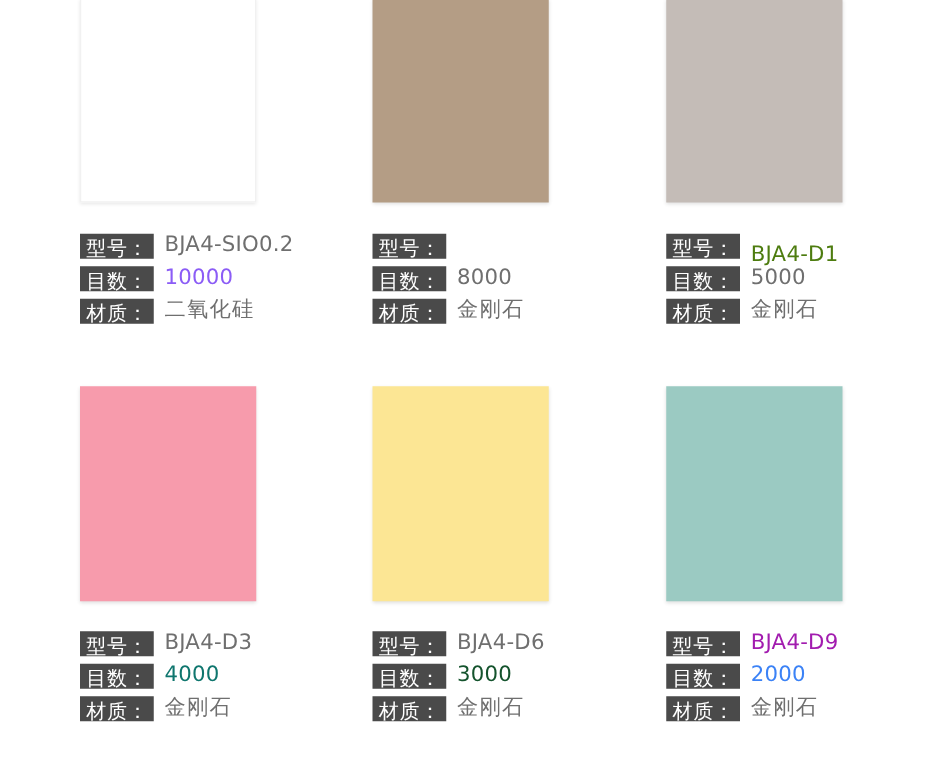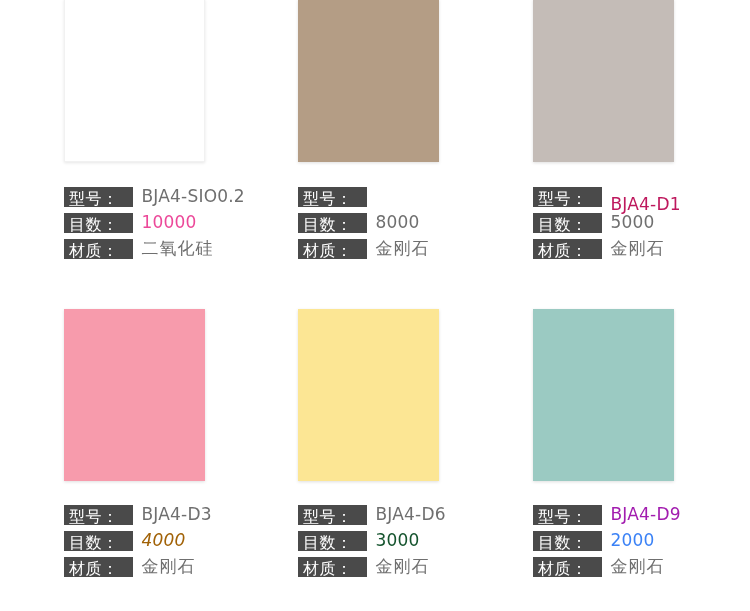--- a/index.html
+++ b/index.html
@@ -79,21 +79,21 @@
     white-space: nowrap;
   }
 
   .spec-tag {
     display: inline-block;
     background: #4a4a4a;
     color: #ffffff;
     font-size: 16px;
     line-height: 23px;
     height: 20px;
-    padding: 0 14px 0 5px;
+    padding: 0 4px 0 5px;
     letter-spacing: 0.5px;
     font-family: "DejaVu Sans", "Liberation Sans", sans-serif;
   }
 
   .spec-value {
     display: inline-block;
     margin-left: 9px;
     color: #6f6f6f;
     font-size: 17px;
     line-height: 23px;
@@ -114,21 +114,21 @@
 
       <div class="cell cell-1">
         <div class="swatch light" style="background: rgb(255, 255, 255);"></div>
         <div class="specs">
           <div class="spec-line">
             <span class="spec-tag" style="background: rgb(74, 74, 74); color: rgb(255, 255, 255);">型号：</span>
             <span class="spec-value" style="color: rgb(111, 111, 111);">BJA4-SIO0.2</span>
           </div>
           <div class="spec-line">
             <span class="spec-tag" style="background: rgb(74, 74, 74); color: rgb(255, 255, 255);">目数：</span>
-            <span class="spec-value" style="color: #ec4899;">10000</span>
+            <span class="spec-value" style="color: #8b5cf6;">10000</span>
           </div>
           <div class="spec-line">
             <span class="spec-tag" style="background: rgb(74, 74, 74); color: rgb(255, 255, 255);">材质：</span>
             <span class="spec-value cjk" style="color: rgb(111, 111, 111);">二氧化硅</span>
           </div>
         </div>
       </div>
 
       <div class="cell cell-2">
         <div class="swatch" style="background: rgb(180, 157, 133);"></div>
@@ -145,21 +145,21 @@
             <span class="spec-value cjk" style="color: rgb(111, 111, 111);">金刚石</span>
           </div>
         </div>
       </div>
 
       <div class="cell cell-3">
         <div class="swatch" style="background: rgb(196, 188, 183);"></div>
         <div class="specs">
           <div class="spec-line">
             <span class="spec-tag" style="background: rgb(74, 74, 74); color: rgb(255, 255, 255);">型号：</span>
-            <span class="spec-value" style="color: #be185d; margin-top: 16px;">BJA4-D1</span>
+            <span class="spec-value" style="color: #4d7c0f; margin-top: 16px;">BJA4-D1</span>
           </div>
           <div class="spec-line">
             <span class="spec-tag" style="background: rgb(74, 74, 74); color: rgb(255, 255, 255);">目数：</span>
             <span class="spec-value" style="color: rgb(111, 111, 111);">5000</span>
           </div>
           <div class="spec-line">
             <span class="spec-tag" style="background: rgb(74, 74, 74); color: rgb(255, 255, 255);">材质：</span>
             <span class="spec-value cjk" style="color: rgb(111, 111, 111);">金刚石</span>
           </div>
         </div>
@@ -171,21 +171,21 @@
 
       <div class="cell cell-1">
         <div class="swatch" style="background: rgb(247, 155, 172);"></div>
         <div class="specs">
           <div class="spec-line">
             <span class="spec-tag" style="background: rgb(74, 74, 74); color: rgb(255, 255, 255);">型号：</span>
             <span class="spec-value" style="color: rgb(111, 111, 111);">BJA4-D3</span>
           </div>
           <div class="spec-line">
             <span class="spec-tag" style="background: rgb(74, 74, 74); color: rgb(255, 255, 255);">目数：</span>
-            <span class="spec-value" style="color: #a16207; font-style: italic;">4000</span>
+            <span class="spec-value" style="color: #0f766e;">4000</span>
           </div>
           <div class="spec-line">
             <span class="spec-tag" style="background: rgb(74, 74, 74); color: rgb(255, 255, 255);">材质：</span>
             <span class="spec-value cjk" style="color: rgb(111, 111, 111);">金刚石</span>
           </div>
         </div>
       </div>
 
       <div class="cell cell-2">
         <div class="swatch" style="background: rgb(252, 230, 148);"></div>

